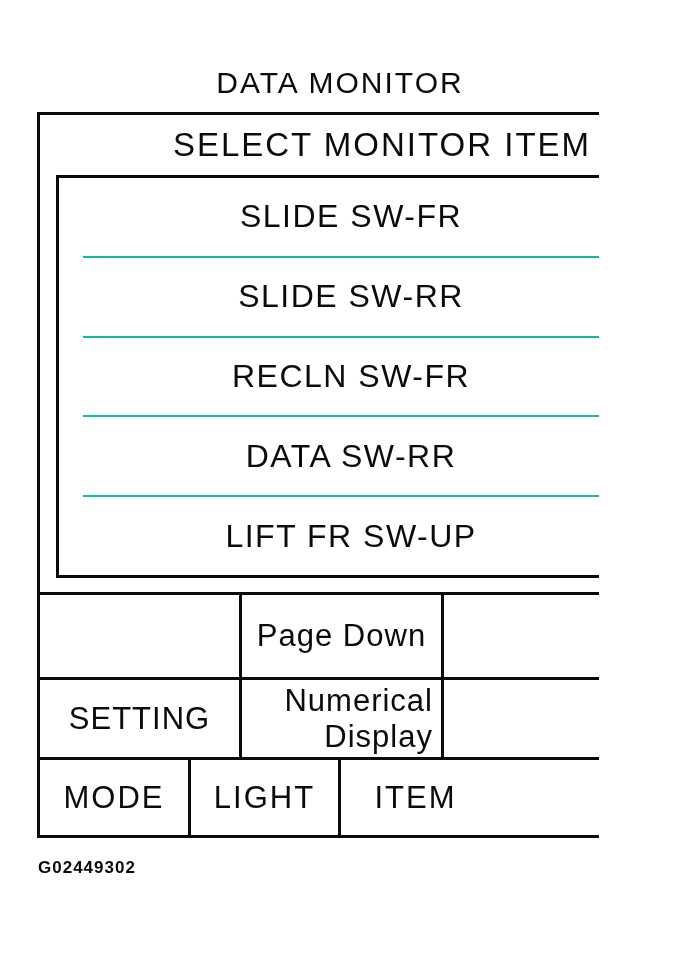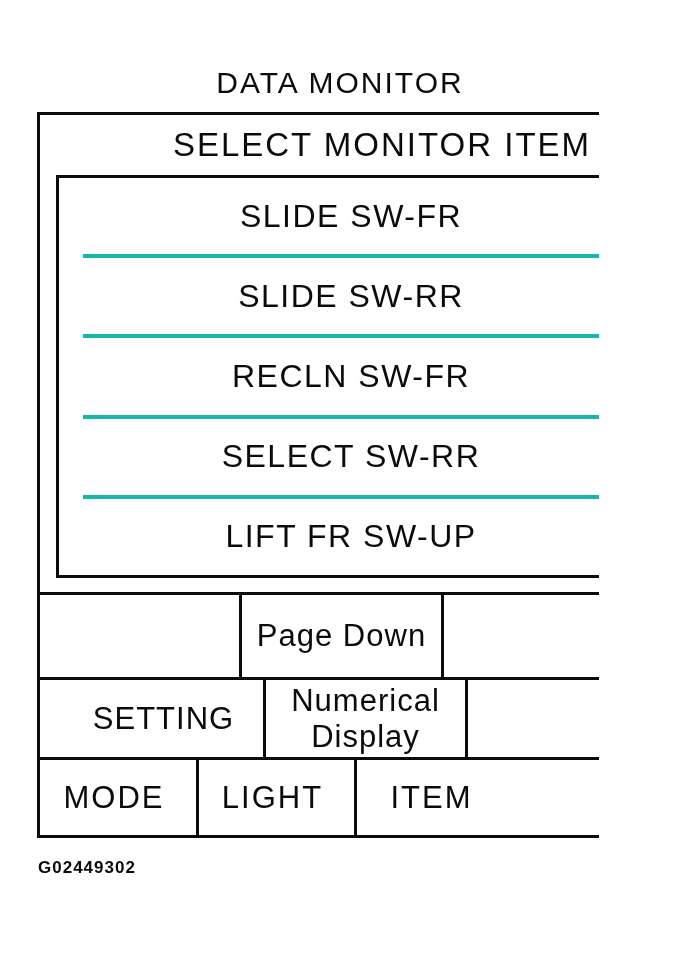--- a/index.html
+++ b/index.html
@@ -59,37 +59,37 @@
   .item {
     flex: 1;
     display: flex;
     align-items: center;
     justify-content: center;
     font-size: 32px;
     letter-spacing: 1.5px;
     white-space: nowrap;
     margin-left: 24px;
   }
-  .item + .item { border-top: 4px solid #14b8a6; }
+  .item + .item { border-top: 2px solid #14b8a6; }
   .row {
     position: absolute;
     left: 0;
     width: 600px;
     display: grid;
     border-top: 3px solid #0b0b0b;
     box-sizing: border-box;
   }
   .nav-row    { top: 477px; height: 85px; grid-template-columns: 199px 202px 199px; }
-  .fn-row     { top: 562px; height: 80px; grid-template-columns: 199px 202px 199px; padding-left: 24px; }
-  .bottom-row { top: 642px; height: 78px; grid-template-columns: 148px 150px 152px 150px; gap: 8px; }
+  .fn-row     { top: 562px; height: 80px; grid-template-columns: 199px 202px 199px; }
+  .bottom-row { top: 642px; height: 78px; grid-template-columns: 148px 150px 152px 150px; }
   .cell {
     display: flex;
     align-items: center;
     justify-content: center;
-    text-align: center;
+    text-align: right;
     font-size: 31px;
     letter-spacing: 1px;
     line-height: 36px;
     box-sizing: border-box;
     padding: 0 8px;
   }
   .cell + .cell { border-left: 3px solid #0b0b0b; }
   .bottom-row .cell { letter-spacing: 2px; }
   .caption {
     position: absolute;
@@ -108,21 +108,21 @@
   <div class="title">DATA MONITOR</div>
 
   <div class="outer">
 
     <div class="header">SELECT MONITOR ITEM</div>
 
     <div class="listbox">
       <div class="item">SLIDE SW-FR</div>
       <div class="item">SLIDE SW-RR</div>
       <div class="item">RECLN SW-FR</div>
-      <div class="item">SELECT SW-RR</div>
+      <div class="item">DATA SW-RR</div>
       <div class="item">LIFT FR SW-UP</div>
     </div>
 
     <div class="row nav-row">
       <div class="cell"></div>
       <div class="cell">Page Down</div>
       <div class="cell"></div>
     </div>
 
     <div class="row fn-row">

